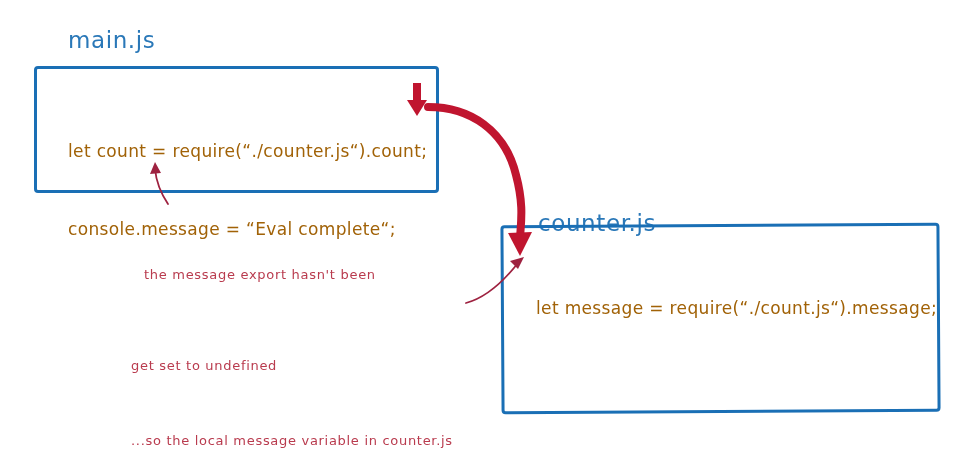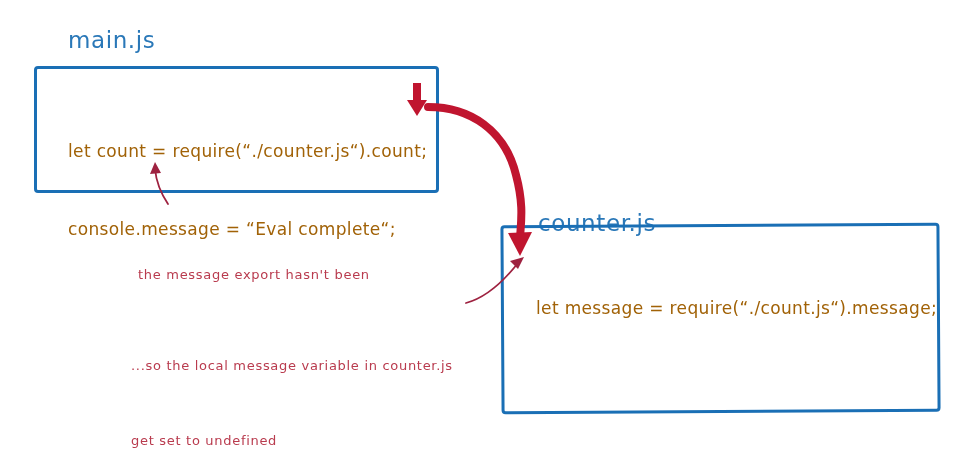--- a/index.html
+++ b/index.html
@@ -59,21 +59,21 @@
   
   .note {
     position: absolute;
     color: #b93b4e;
     font-family: "DejaVu Sans", sans-serif;
     font-size: 13px;
     line-height: 25px;
     letter-spacing: 0.7px;
     white-space: pre;
   }
-  #note-1 { left: 138px; top: 212px; }
+  #note-1 { left: 144px; top: 212px; }
   #note-2 { left: 131px; top: 303px; }
   .note-line { white-space: pre; }
 
   
   #arrows {
     position: absolute;
     left: 0; top: 0;
     width: 971px; height: 454px;
     pointer-events: none;
   }
@@ -102,22 +102,22 @@
     
     
     
   </div>
 
   <div class="note" id="note-1">
     <div class="note-line">the message export hasn't been</div>
   </div>
 
   <div class="note" id="note-2">
+    <div class="note-line">get set to undefined</div>
     <div class="note-line">...so the local message variable in counter.js</div>
-    <div class="note-line">get set to undefined</div>
   </div>
 
   <svg id="arrows" viewBox="0 0 971 454">
 
     <g>
       <path d="M417,83 L417,103" stroke="#c0152f" stroke-width="8" stroke-linecap="butt" fill="none"></path>
       <path d="M407,100 L417,116 L427,100 Z" fill="#c0152f"></path>
     </g>
 
     <g>

